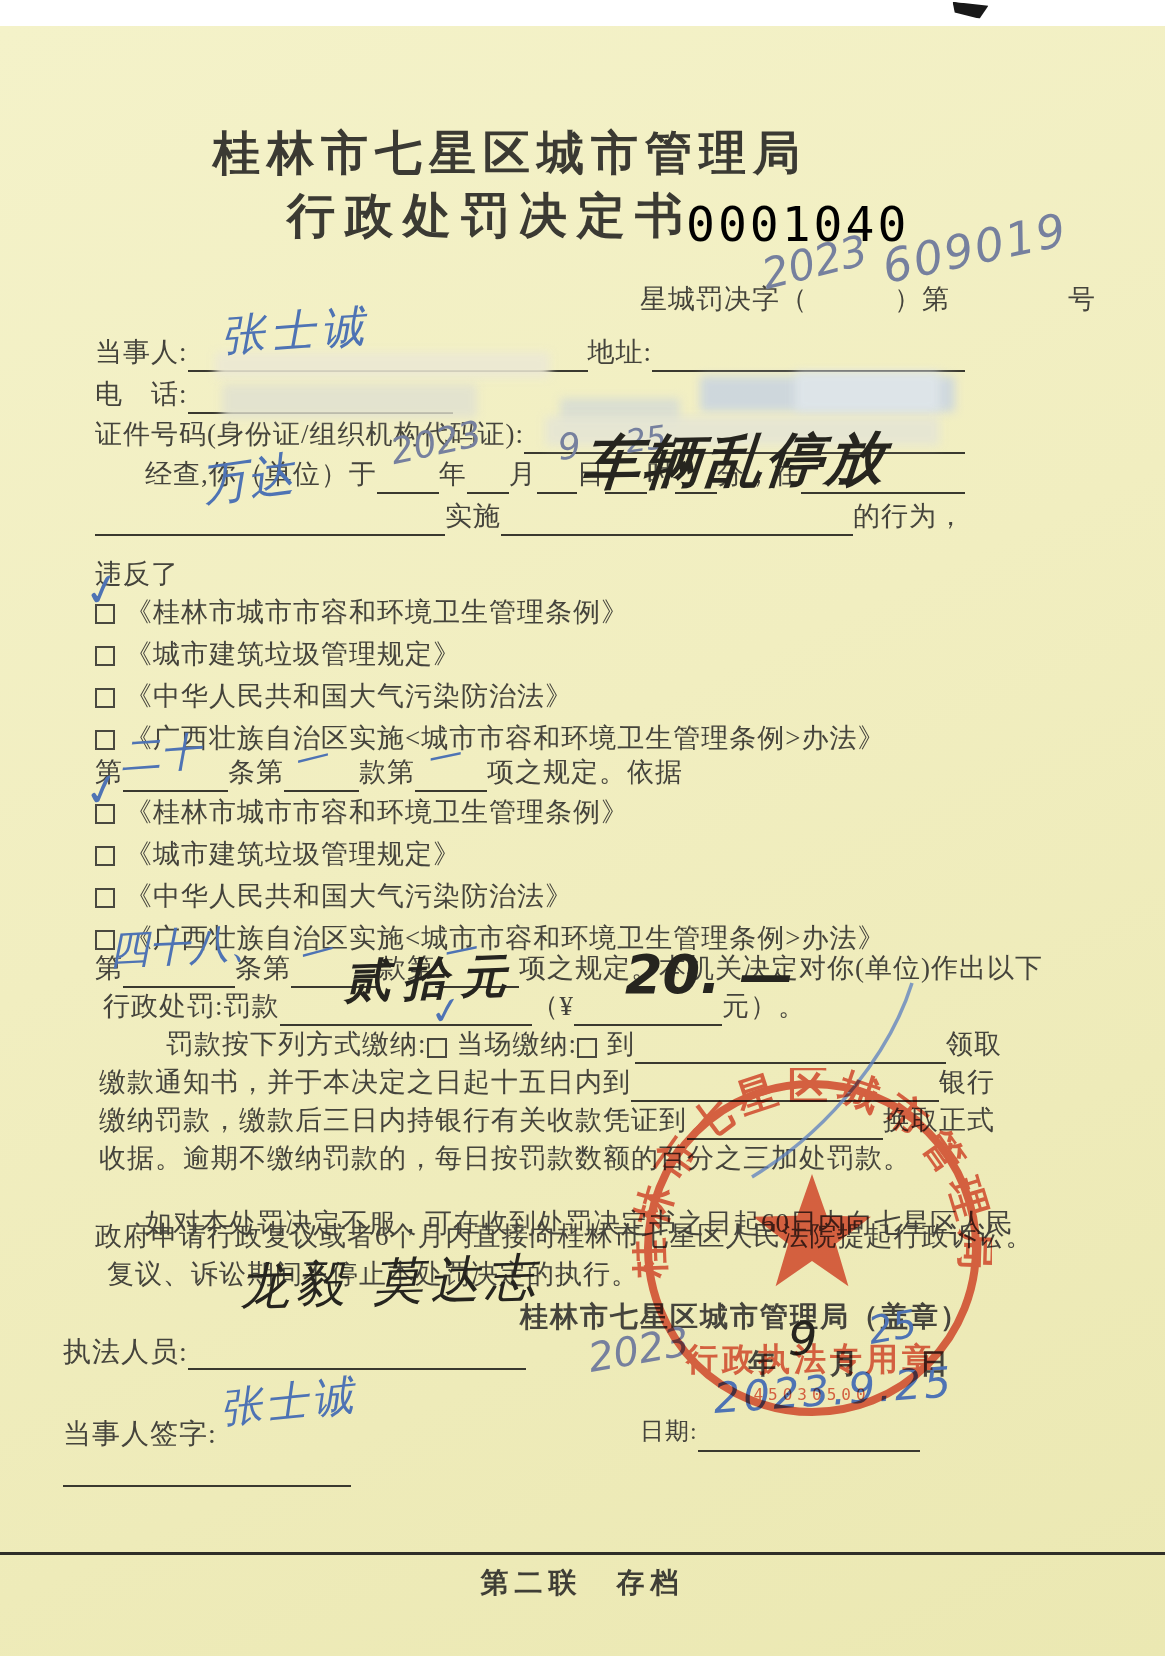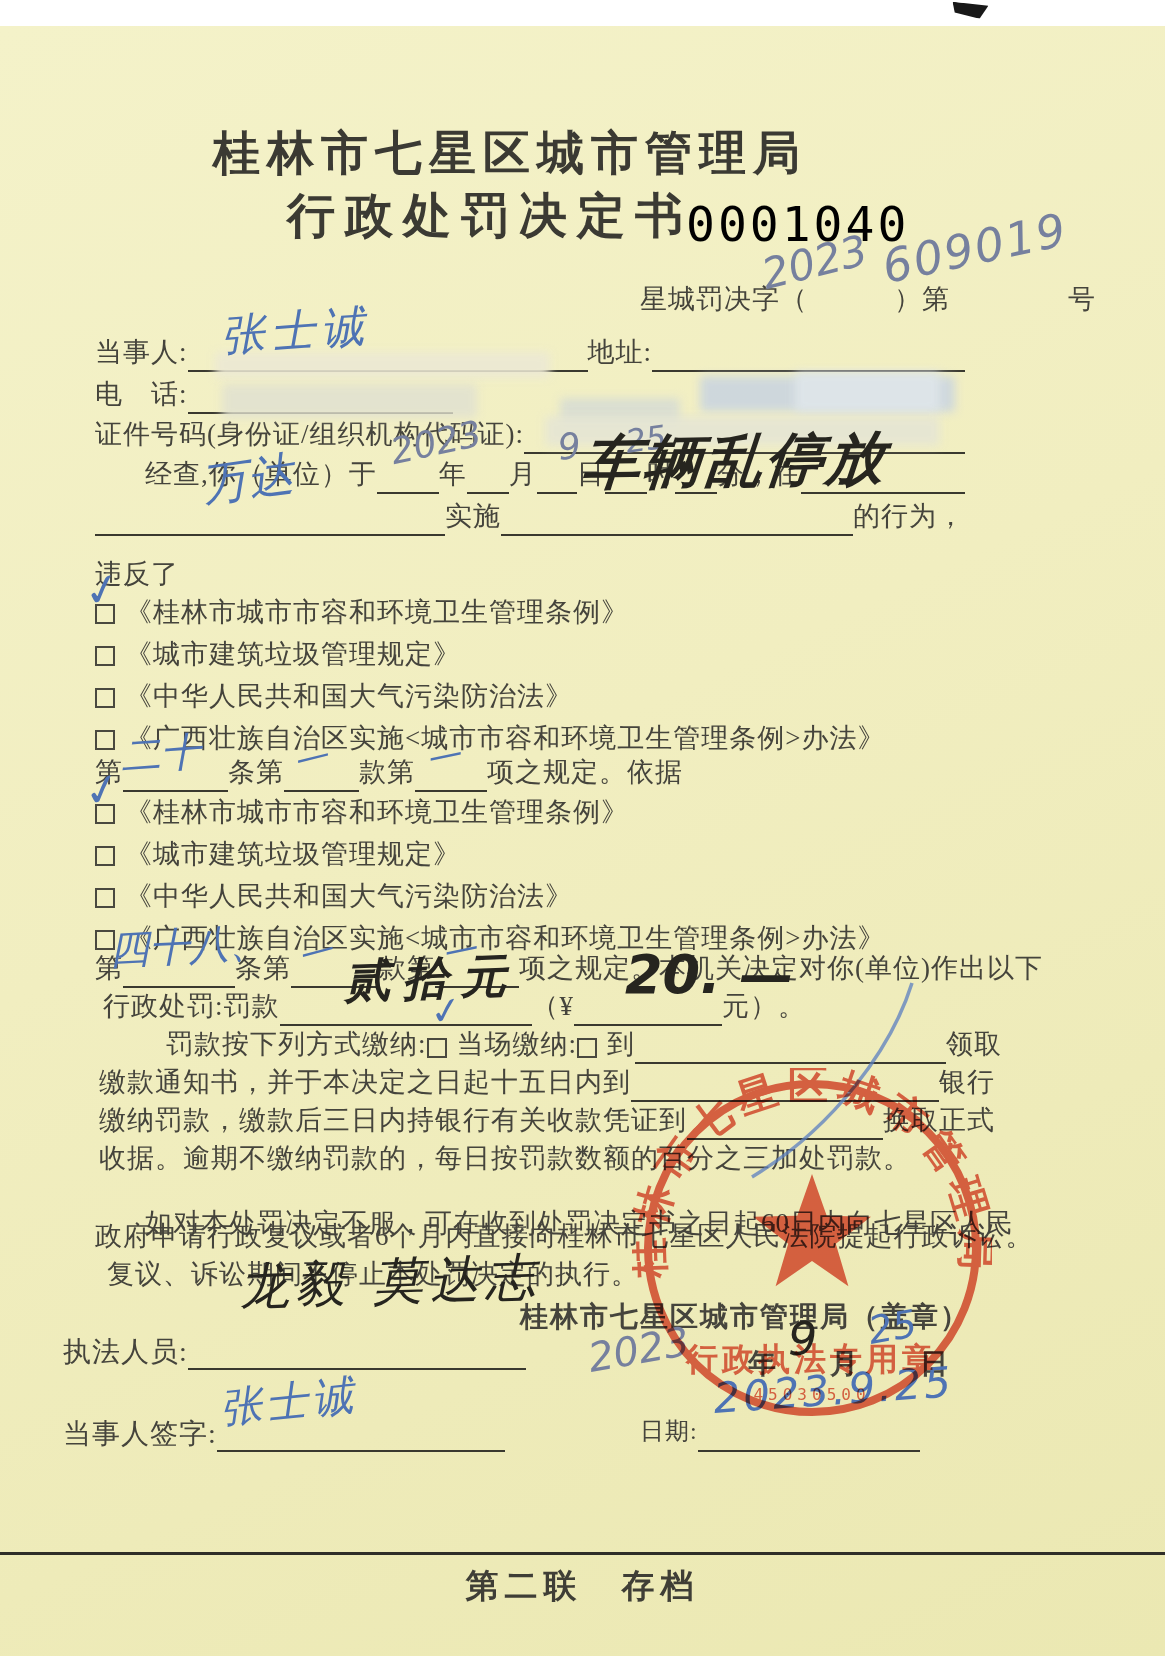--- a/index.html
+++ b/index.html
@@ -27,21 +27,21 @@
     font-style:italic;transform-origin:left bottom;line-height:1;}
   .hw-blue{color:#4e73b4;}
   .hw-ink{color:#76809e;}
   .hw-black{color:#26251f;}
   .check{position:absolute;font-weight:bold;color:#4e73b4;font-family:"DejaVu Sans",sans-serif;line-height:1;}
   .redact{position:absolute;filter:blur(5px);border-radius:3px;opacity:.92;}
   .stamp{position:absolute;left:632px;top:1068px;mix-blend-mode:multiply;opacity:.88;}
   .slash{position:absolute;left:740px;top:975px;}
   .rule{position:absolute;left:0;top:1552px;width:1165px;border-top:3px solid #2f2e28;}
   .footer-text{position:absolute;left:0;top:1564px;width:1165px;text-align:center;
-    font-size:33px;letter-spacing:6px;color:#3f3e36;font-weight:600;}
+    font-size:28px;letter-spacing:6px;color:#3f3e36;font-weight:600;}
   .seal-line{position:absolute;left:520px;top:1298px;font-size:28px;color:#45443c;letter-spacing:2px;font-weight:600;}
   .date-unit{position:absolute;font-size:28px;color:#45443c;font-weight:600;}
 </style>
 </head>
 <body>
 
 <div class="paper"></div>
 <div class="corner-mark"></div>
 
 <div class="title t1">桂林市七星区城市管理局</div>
@@ -197,21 +197,21 @@
 <div class="seal-line">桂林市七星区城市管理局（盖章）</div>
 <span class="date-unit" style="left:748px;top:1345px;">年</span>
 <span class="date-unit" style="left:830px;top:1345px;">月</span>
 <span class="date-unit" style="left:920px;top:1345px;">日</span>
 
 <div class="print" style="left:63px;top:1334px;font-size:28px;">
   <span>执法人员:</span>
   <span class="u" style="width:338px;"></span>
 </div>
 
-<div class="print" style="left:63px;top:1416px;font-size:28px;">
+<div class="print" style="left:63px;top:1416px;font-size:28px;flex-direction:column;">
   <span>当事人签字:</span>
   <span class="u" style="width:288px;"></span>
 </div>
 <div class="print" style="left:640px;top:1416px;font-size:24px;">
   <span>日期:</span>
   <span class="u" style="width:222px;"></span>
 </div>
 
 <div class="rule"></div>
 <div class="footer-text">第二联　存档</div>

